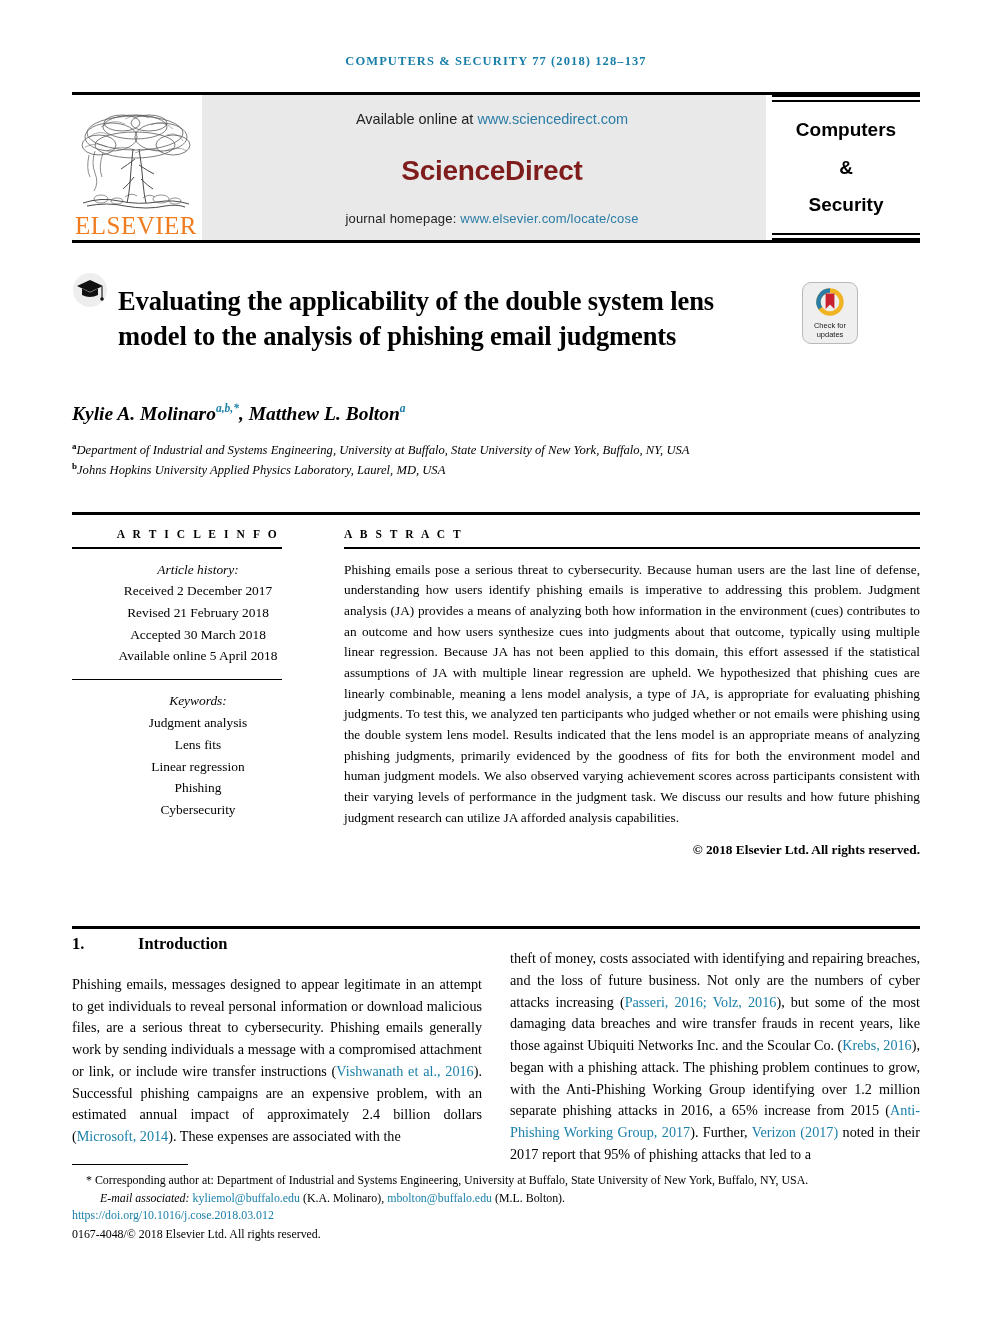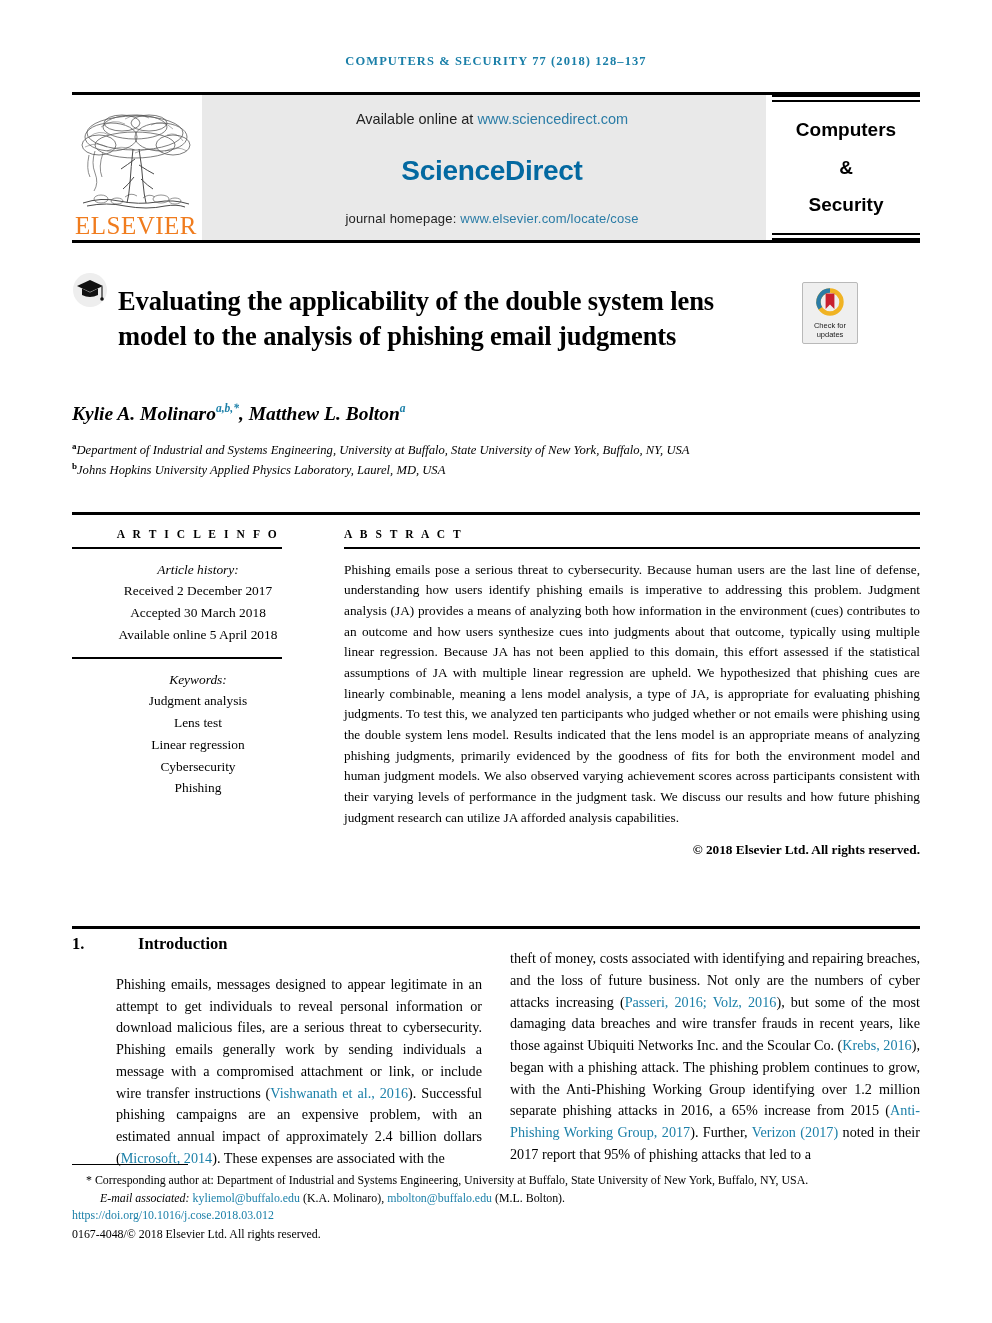--- a/index.html
+++ b/index.html
@@ -74,21 +74,21 @@
   }
   .sd-avail {
     font-family: "Liberation Sans", sans-serif;
     font-size: 14.5px;
     color: #222;
   }
   .sd-logo {
     font-family: "Liberation Sans", sans-serif;
     font-weight: bold;
     font-size: 28px;
-    color: #0369a1;
+    color: #7f1d1d;
     letter-spacing: -0.3px;
     margin-top: 4px;
   }
   .sd-home {
     font-family: "Liberation Sans", sans-serif;
     font-size: 13px;
     color: #222;
     letter-spacing: 0.2px;
   }
   .journal-title-box {
@@ -133,21 +133,21 @@
     color: #000;
     max-width: 640px;
     letter-spacing: -0.1px;
   }
   .crossmark {
     position: absolute;
     right: 62px; top: 16px;
     width: 56px; height: 62px;
     background: #efefef;
     border: 1px solid #b9b9b9;
-    border-radius: 2px;
+    border-radius: 9px;
     display: flex;
     flex-direction: column;
     align-items: center;
     justify-content: flex-start;
     padding-top: 5px;
   }
   .crossmark-label {
     font-family: "Liberation Sans", sans-serif;
     font-size: 7.5px;
     line-height: 1.25;
@@ -236,21 +236,21 @@
     margin-bottom: 20px;
   }
   .secnum { width: 66px; flex: 0 0 66px; }
   .bodytext {
     font-family: "Liberation Serif", serif;
     font-size: 14.2px;
     line-height: 1.53;
     text-align: justify;
     color: #000;
   }
-  .bodytext.firstpar { text-indent: 0; margin-left: 44px; }
+  .bodytext.firstpar { text-indent: 0; }
   a.cite, .cite { color: #1a7fa8; text-decoration: none; }
 
   
   .foot-rule {
     position: absolute;
     left: 72px; top: 1160px; width: 116px; height: 1.3px; background: #000;
   }
   .footnote {
     position: absolute;
     left: 72px; top: 1168px; width: 848px;
@@ -400,31 +400,32 @@
 
   <div class="rule-heavy" style="top:508px;"></div>
 
   <div class="infoabs">
     <div class="col-info">
       <div class="sec-head">A R T I C L E   I N F O</div>
       <div class="thin-rule-info"></div>
       <div class="hist">
         <div class="lbl">Article history:</div>
         <div>Received 2 December 2017</div>
+        <div>Revised 21 February 2018</div>
         <div>Accepted 30 March 2018</div>
         <div>Available online 5 April 2018</div>
       </div>
       <div class="hist-sep"></div>
       <div class="kw-list">
         <div class="kw-title">Keywords:</div>
         <div>Judgment analysis</div>
-        <div>Lens test</div>
+        <div>Lens fits</div>
         <div>Linear regression</div>
+        <div>Phishing</div>
         <div>Cybersecurity</div>
-        <div>Phishing</div>
       </div>
     </div>
 
     <div class="col-abs">
       <div class="sec-head">A B S T R A C T</div>
       <div class="thin-rule-abs"></div>
       <div class="abstract-text">Phishing emails pose a serious threat to cybersecurity. Because human users are the last line of defense, understanding how users identify phishing emails is imperative to addressing this problem. Judgment analysis (JA) provides a means of analyzing both how information in the environment (cues) contributes to an outcome and how users synthesize cues into judgments about that outcome, typically using multiple linear regression. Because JA has not been applied to this domain, this effort assessed if the statistical assumptions of JA with multiple linear regression are upheld. We hypothesized that phishing cues are linearly combinable, meaning a lens model analysis, a type of JA, is appropriate for evaluating phishing judgments. To test this, we analyzed ten participants who judged whether or not emails were phishing using the double system lens model. Results indicated that the lens model is an appropriate means of analyzing phishing judgments, primarily evidenced by the goodness of fits for both the environment model and human judgment models. We also observed varying achievement scores across participants consistent with their varying levels of performance in the judgment task. We discuss our results and how future phishing judgment research can utilize JA afforded analysis capabilities.</div>
       <div class="copyright">© 2018 Elsevier Ltd. All rights reserved.</div>
     </div>
   </div>

